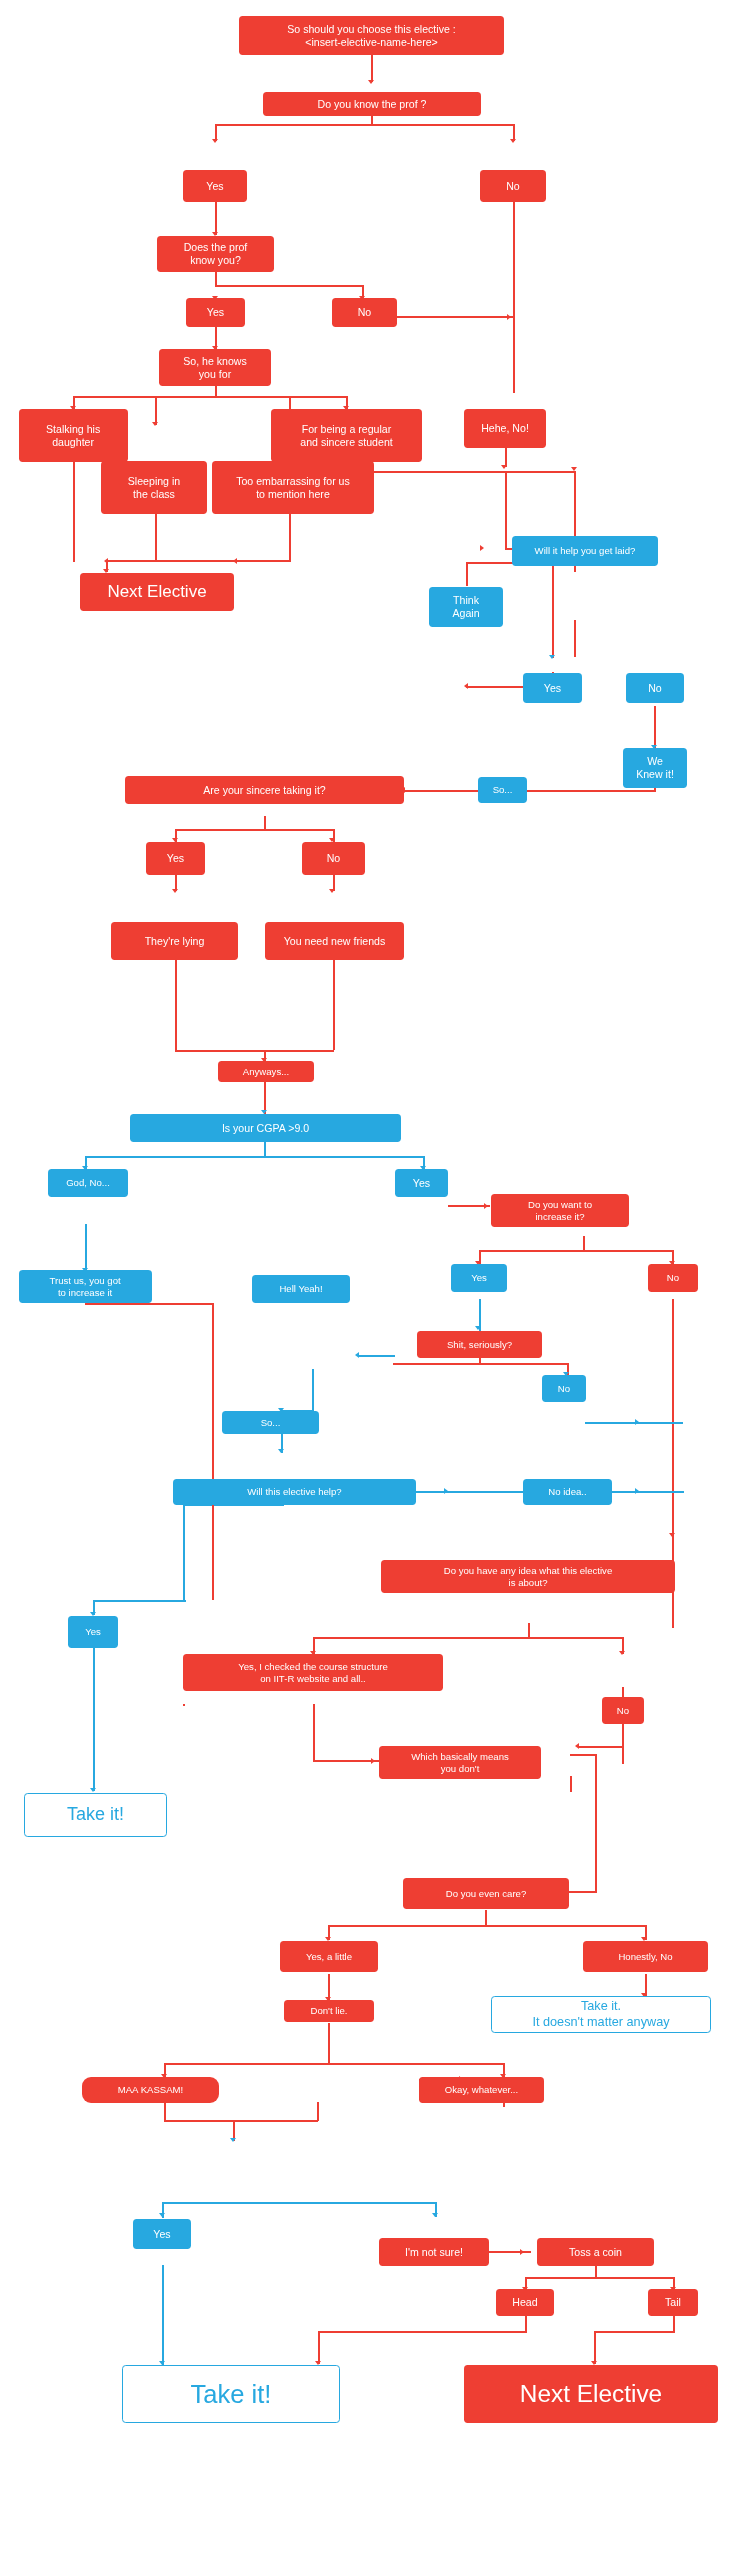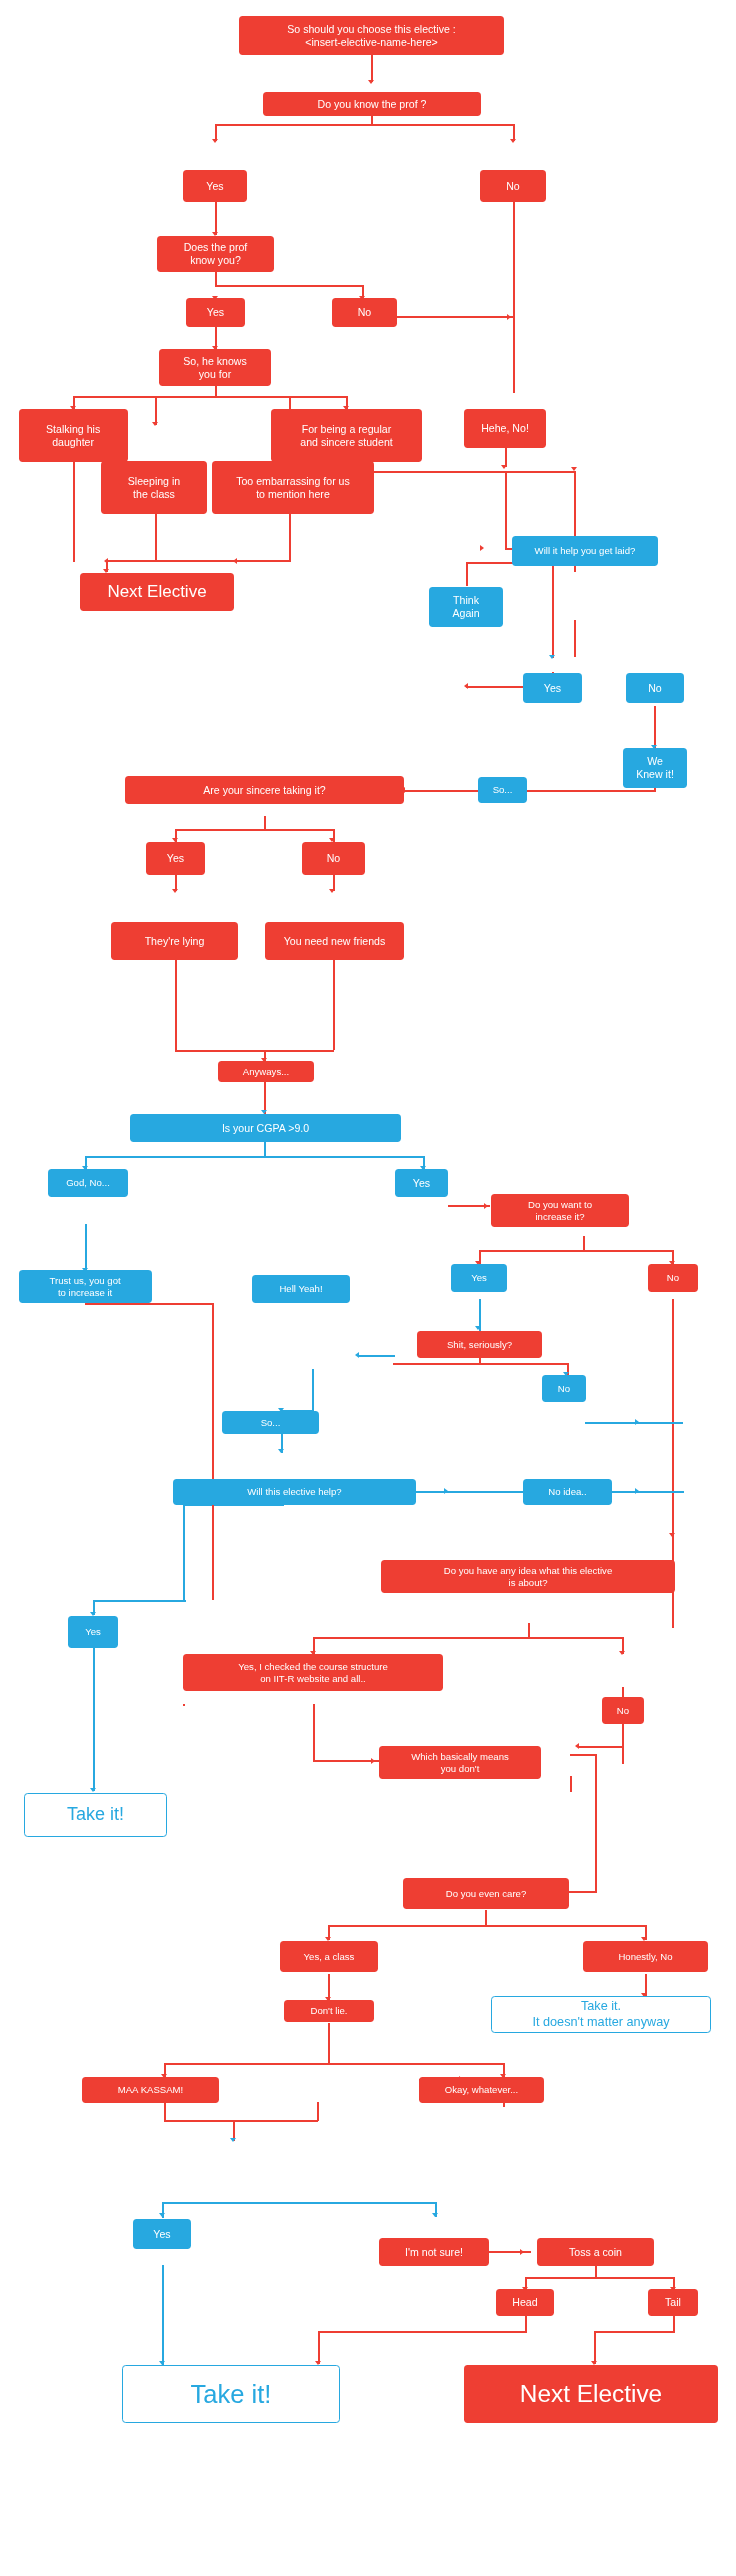--- a/index.html
+++ b/index.html
@@ -359,29 +359,29 @@
 is about?</div>
   <div class="node red" style="left:602px;top:1697px;width:42px;height:26.5px;font-size:9.6px;">No</div>
 
   <div class="node red" style="left:379px;top:1746px;width:162px;height:33px;font-size:9.6px;white-space:pre-line;">Which basically means
 you don't</div>
 
   <div class="node outline" style="left:24px;top:1793px;width:143px;height:44px;font-size:18px;">Take it!</div>
 
   <div class="node red" style="left:403px;top:1878px;width:166px;height:31px;font-size:9.6px;">Do you even care?</div>
 
-  <div class="node red" style="left:280px;top:1941px;width:98px;height:31px;font-size:9.6px;">Yes, a class</div>
+  <div class="node red" style="left:280px;top:1941px;width:98px;height:31px;font-size:9.6px;">Yes, a little</div>
   <div class="node red" style="left:583px;top:1941px;width:125px;height:31px;font-size:9.6px;">Honestly, No</div>
 
   <div class="node red" style="left:284px;top:2000px;width:90px;height:22px;font-size:9.6px;">Don't lie.</div>
 
   <div class="node outline" style="left:491px;top:1996px;width:220px;height:37px;font-size:12.7px;white-space:pre-line;">Take it.
 It doesn't matter anyway</div>
 
-  <div class="node red" style="left:82px;top:2077px;width:137px;height:25.5px;font-size:9.6px;">MAA KASSAM!</div>
+  <div class="node red" style="left:82px;top:2077px;width:137px;height:25.5px;font-size:9.6px;border-radius:9px;">MAA KASSAM!</div>
   <div class="node red" style="left:419px;top:2077px;width:125px;height:25.5px;font-size:9.6px;">Okay, whatever...</div>
 
 
   <div class="node blue" style="left:133px;top:2219px;width:58px;height:30px;font-size:10.6px;">Yes</div>
 
   <div class="node red" style="left:379px;top:2238px;width:110px;height:28px;font-size:10.6px;">I'm not sure!</div>
 
   <div class="node red" style="left:537px;top:2238px;width:117px;height:28px;font-size:10.6px;">Toss a coin</div>
 
   <div class="node red" style="left:496px;top:2289px;width:58px;height:26.5px;font-size:10.6px;">Head</div>

